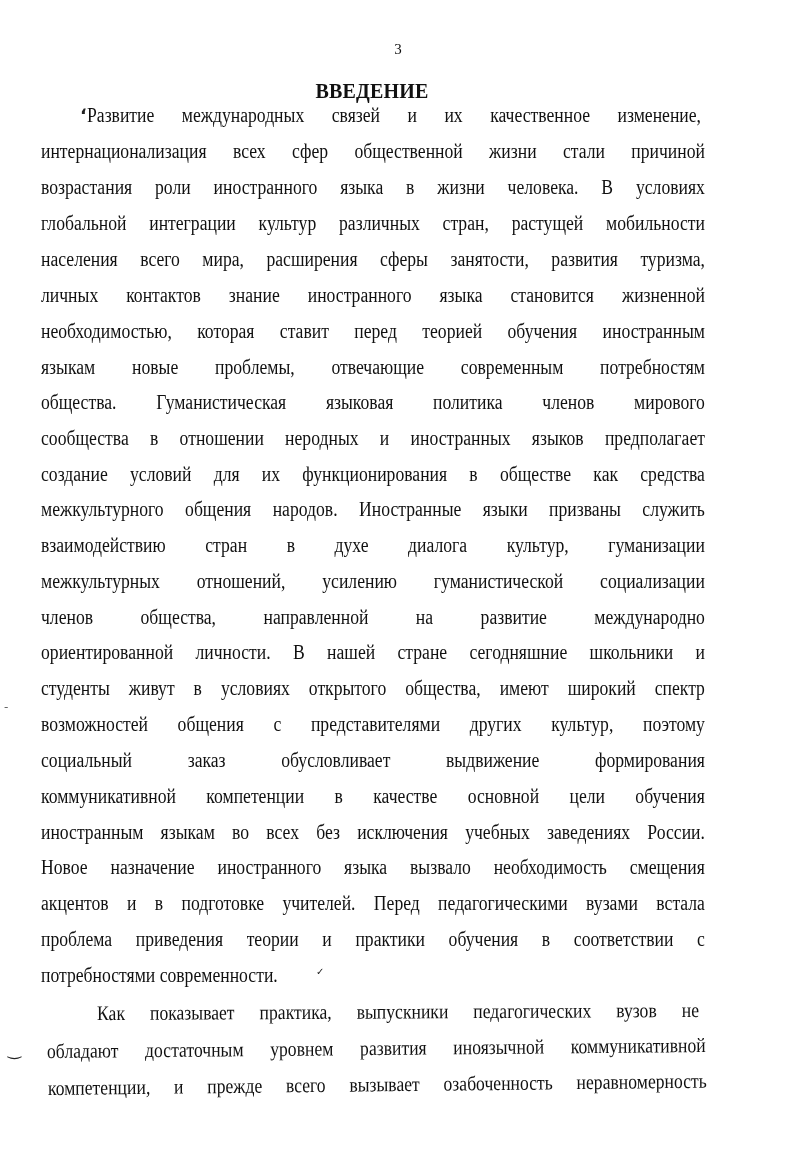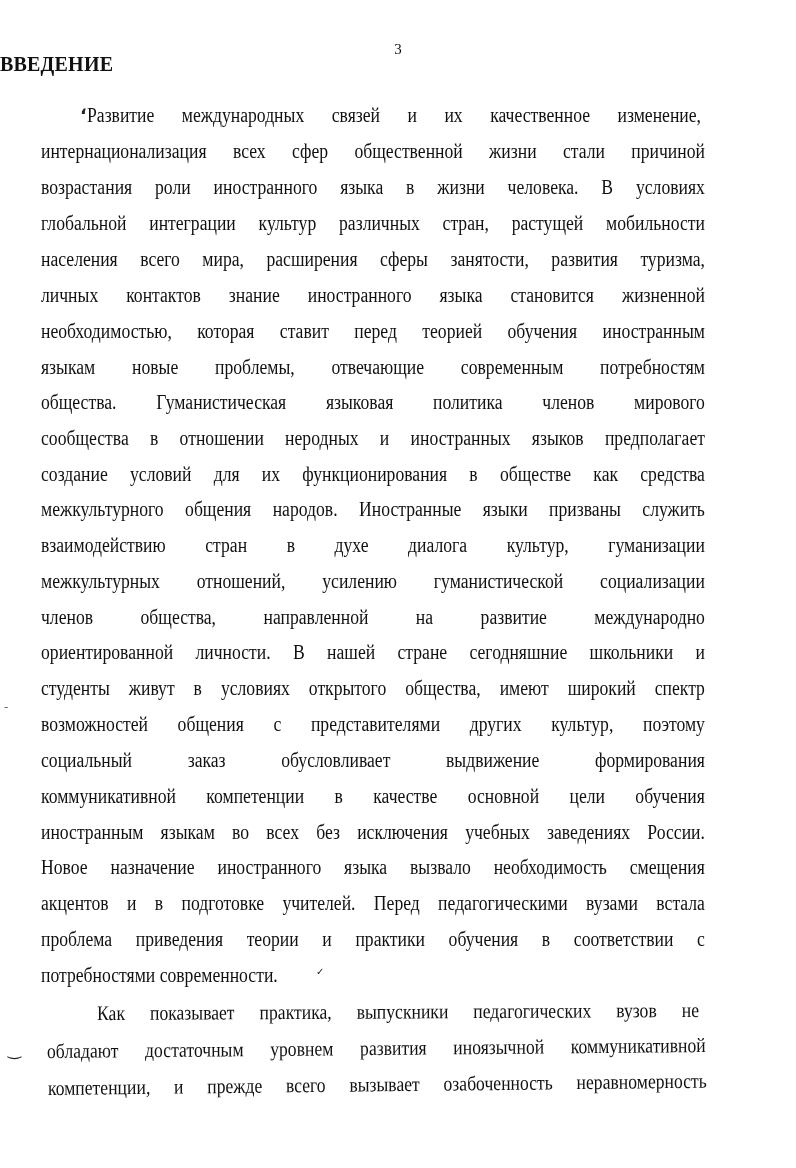--- a/index.html
+++ b/index.html
@@ -19,24 +19,24 @@
       position: absolute;
       top: 40px;
       left: 0;
       width: 796px;
       text-align: center;
       font-size: 15px;
       line-height: 18px;
     }
     .title {
       position: absolute;
-      top: 51px;
+      top: 78px;
       left: 0;
       width: 744px;
-      text-align: left;
+      text-align: center;
       font-size: 20px;
       font-weight: bold;
       line-height: 26px;
       letter-spacing: 0.2px;
     }
     .line {
       position: absolute;
       left: 41px;
       width: 664px;
       font-size: 20.5px;

